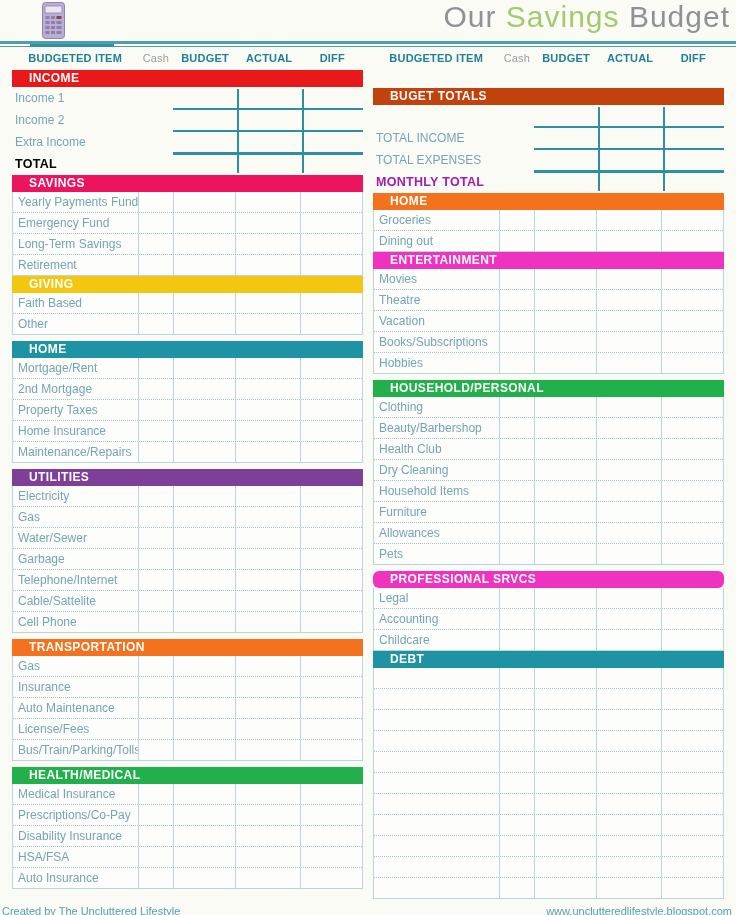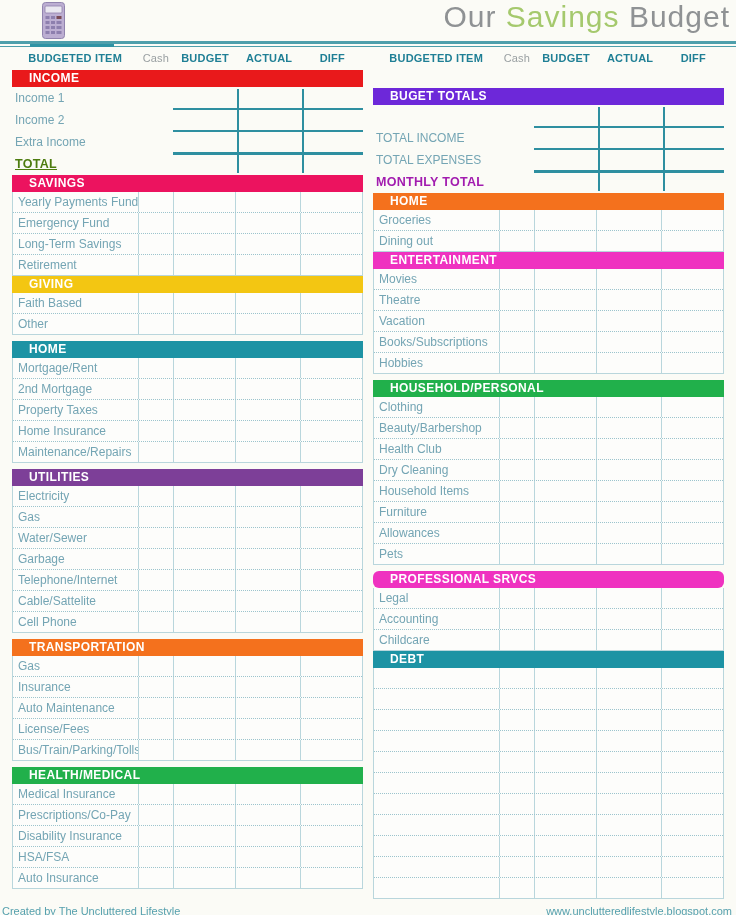--- a/index.html
+++ b/index.html
@@ -93,21 +93,21 @@
           <div class="special-row">
             <div class="special-label">Income 1</div>
           </div>
           <div class="special-row">
             <div class="special-label">Income 2</div>
           </div>
           <div class="special-row">
             <div class="special-label">Extra Income</div>
           </div>
           <div class="special-row total">
-            <div class="special-label" style="color: #4d7c0f; text-decoration: underline;">TOTAL</div>
+            <div class="special-label" style="color: #000000;">TOTAL</div>
           </div>
           <div class="hline" style="top: 21px;"></div>
           <div class="hline" style="top: 43px;"></div>
           <div class="hline thick" style="top: 65px;"></div>
           <div class="vline" style="left: 64%;"></div>
           <div class="vline" style="left: 82.5%;"></div>
         </div>
       </div>
       <div class="section">
         <div class="section-bar" style="background: rgb(236, 19, 95);">SAVINGS</div>
@@ -338,21 +338,21 @@
     </div>
   <div class="tcol" id="col-right">
       <div class="col-header">
         <div class="hcell item">BUDGETED ITEM</div>
         <div class="hcell cash">Cash</div>
         <div class="hcell budget">BUDGET</div>
         <div class="hcell actual">ACTUAL</div>
         <div class="hcell diff">DIFF</div>
       </div>
       <div class="section">
-        <div class="section-bar" style="background: #6d28d9; margin-top: 20px;">BUGET TOTALS</div>
+        <div class="section-bar" style="background: #c2410c; margin-top: 20px;">BUGET TOTALS</div>
         <div class="special-area">
           <div class="special-row">
             <div class="special-label"></div>
           </div>
           <div class="special-row">
             <div class="special-label">TOTAL INCOME</div>
           </div>
           <div class="special-row">
             <div class="special-label">TOTAL EXPENSES</div>
           </div>

